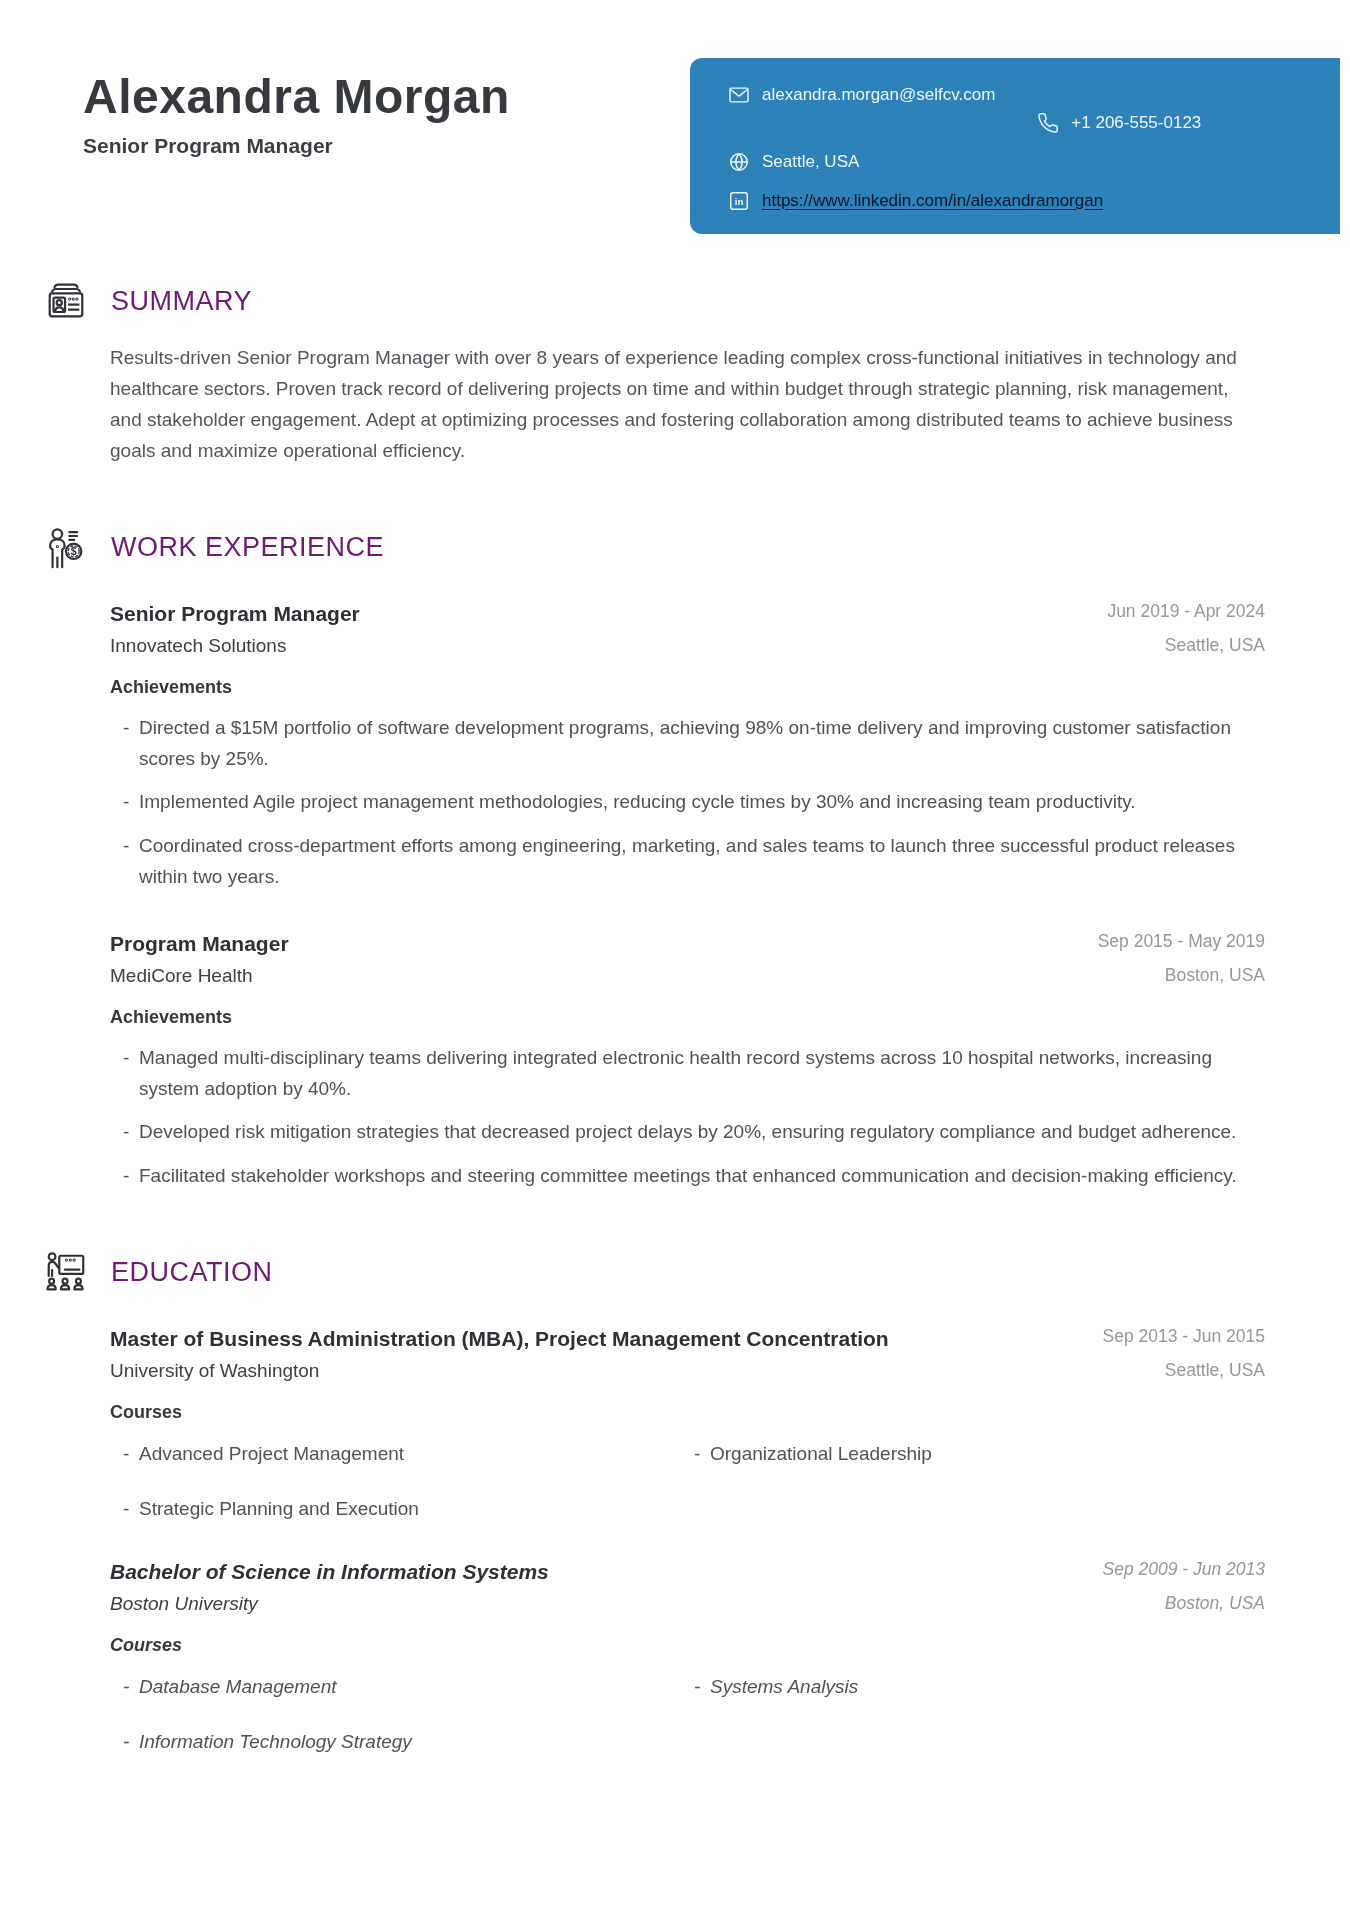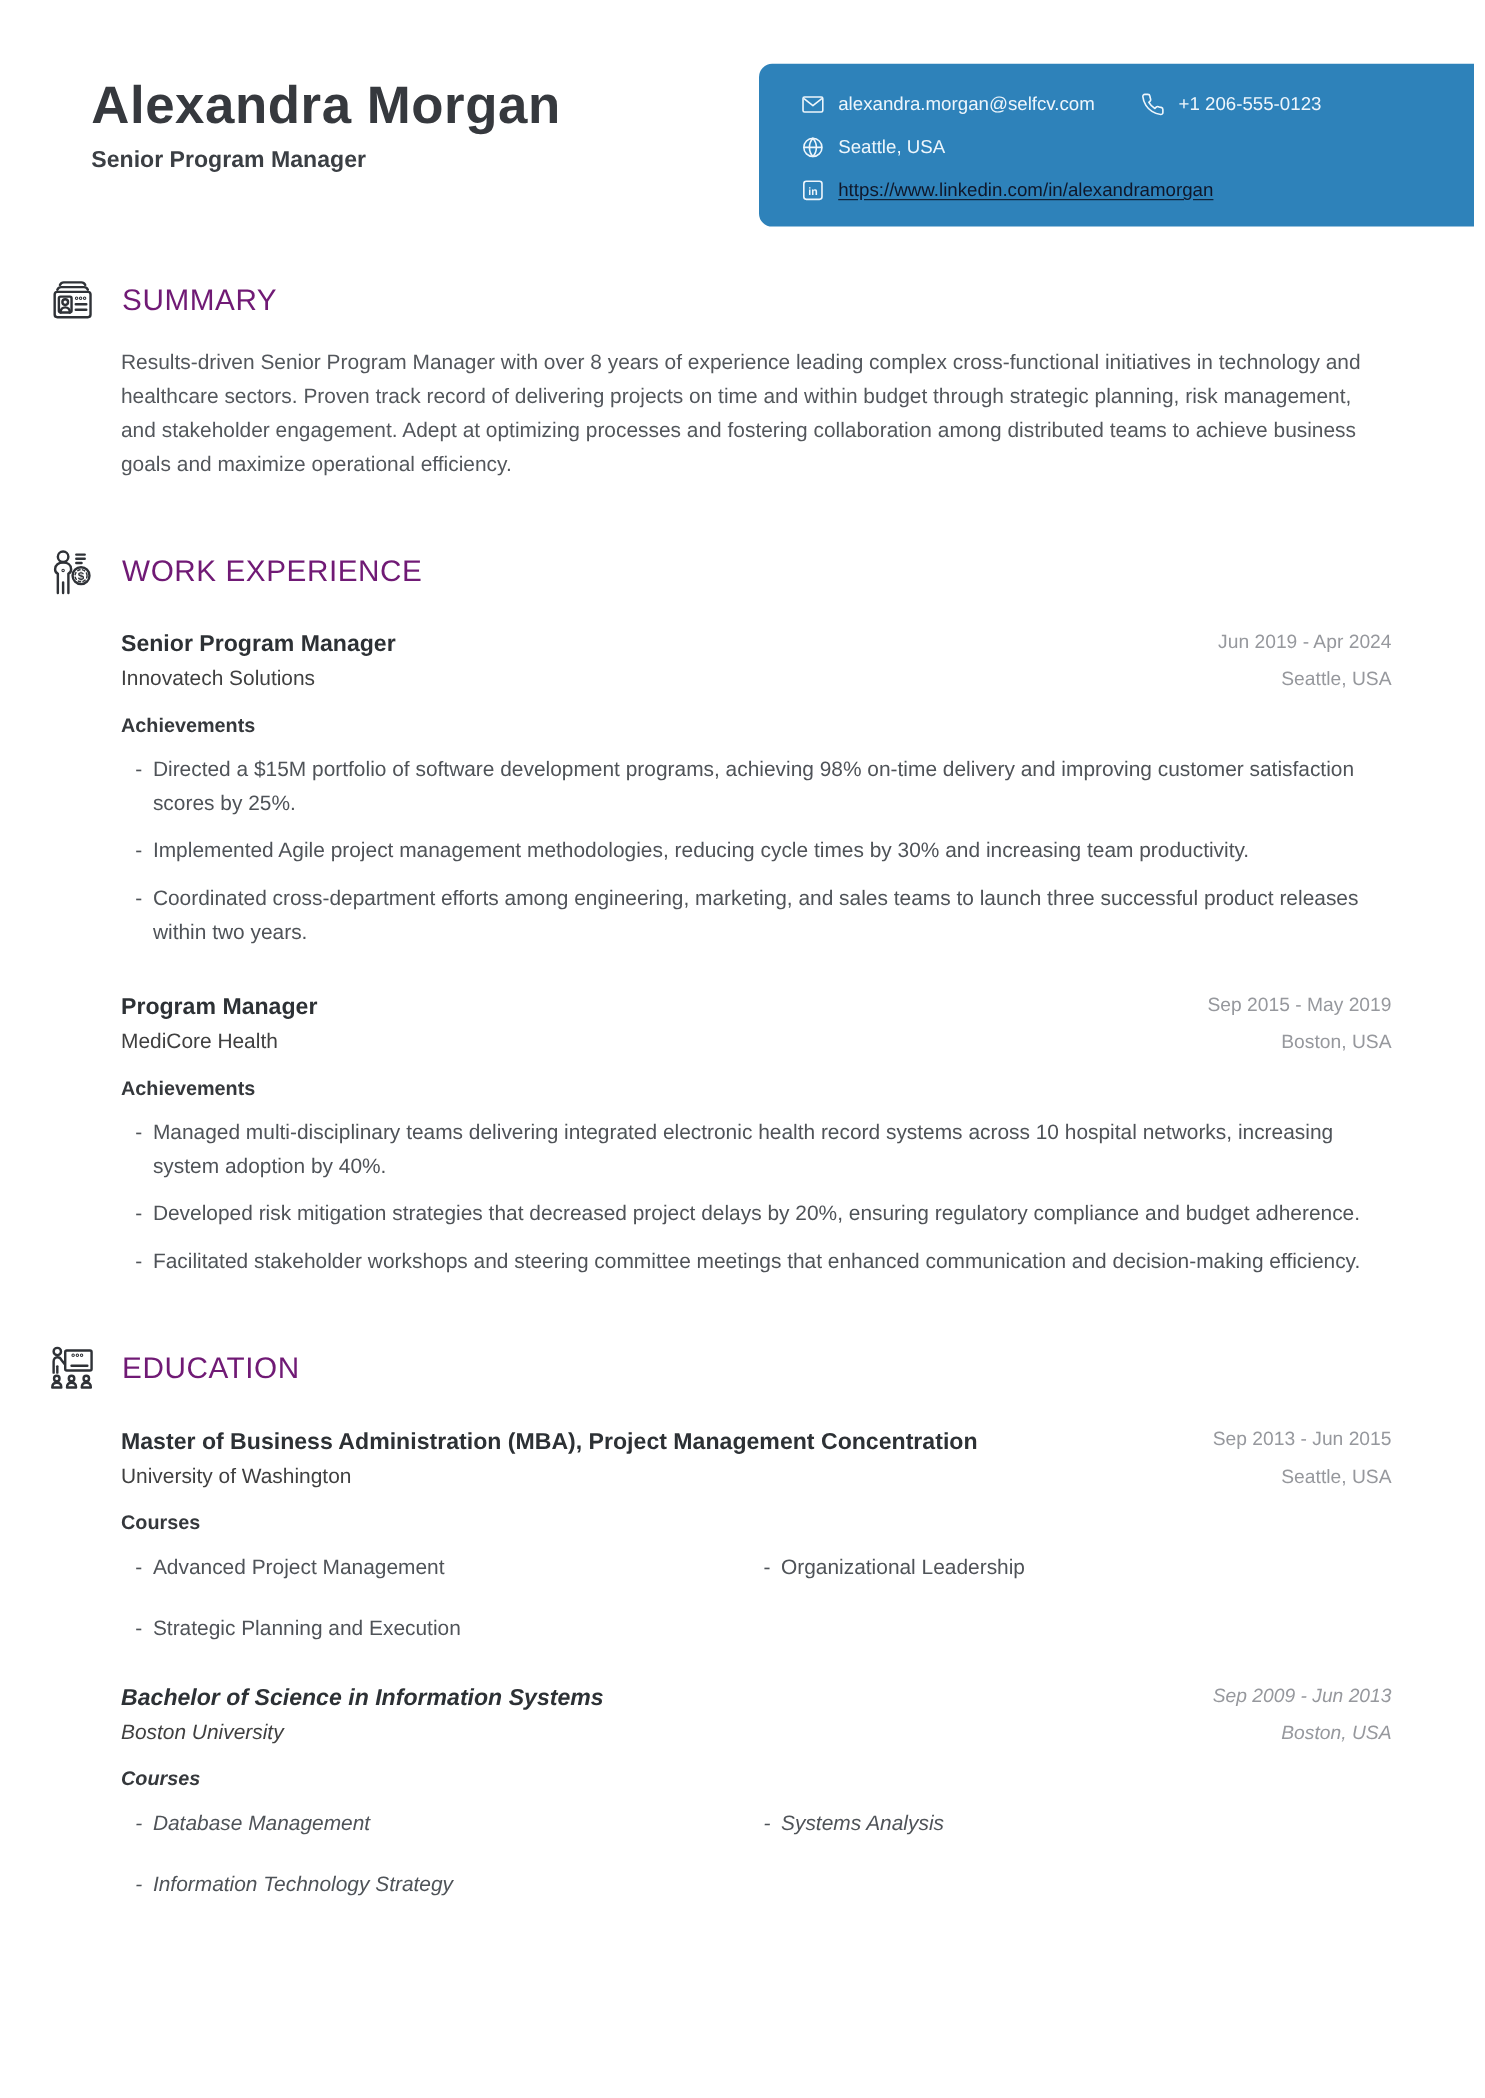--- a/index.html
+++ b/index.html
@@ -10,21 +10,21 @@
   
   .top { display:flex; justify-content:space-between; align-items:flex-start; }
   .identity { margin-left:-27px; padding-top:14px; }
   .person-name { font-size:48px; font-weight:800; color:#36393e; letter-spacing:0.5px; line-height:1.05; }
   .person-title { font-size:21px; font-weight:700; color:#3b3f44; margin-top:12px; }
 
   .contact-box { width:650px; margin-right:-75px; background:#2e82ba; border-radius:12px 0 0 12px; padding:26px 20px 22px 38px; color:#eef6fc; font-size:17px; }
   .c-row { display:flex; align-items:flex-start; margin-bottom:17px; }
   .c-row:last-child { margin-bottom:0; }
   .c-item { display:flex; align-items:center; gap:12px; }
-  .c-item + .c-item { margin-left:42px; }
+  .c-item + .c-item { margin-left:42px;margin-top:28px; }
   .c-icon { width:22px; height:22px; flex:0 0 auto; display:block; }
   .c-icon svg { width:100%; height:100%; stroke:#eef6fc; fill:none; stroke-width:1.6; stroke-linecap:round; stroke-linejoin:round; }
   .linkedin-link { color:#0f172a; text-decoration:underline; text-underline-offset:3px; cursor:pointer; }
 
   
   .section { margin-top:58px; }
   .section.first { margin-top:44px; }
   .sec-head { display:flex; align-items:center; gap:22px; margin-left:-67px; }
   .sec-icon { width:46px; height:46px; flex:0 0 auto; }
   .sec-icon svg { width:100%; height:100%; stroke:#2f3237; fill:none; stroke-width:2.3; stroke-linecap:round; stroke-linejoin:round; }

